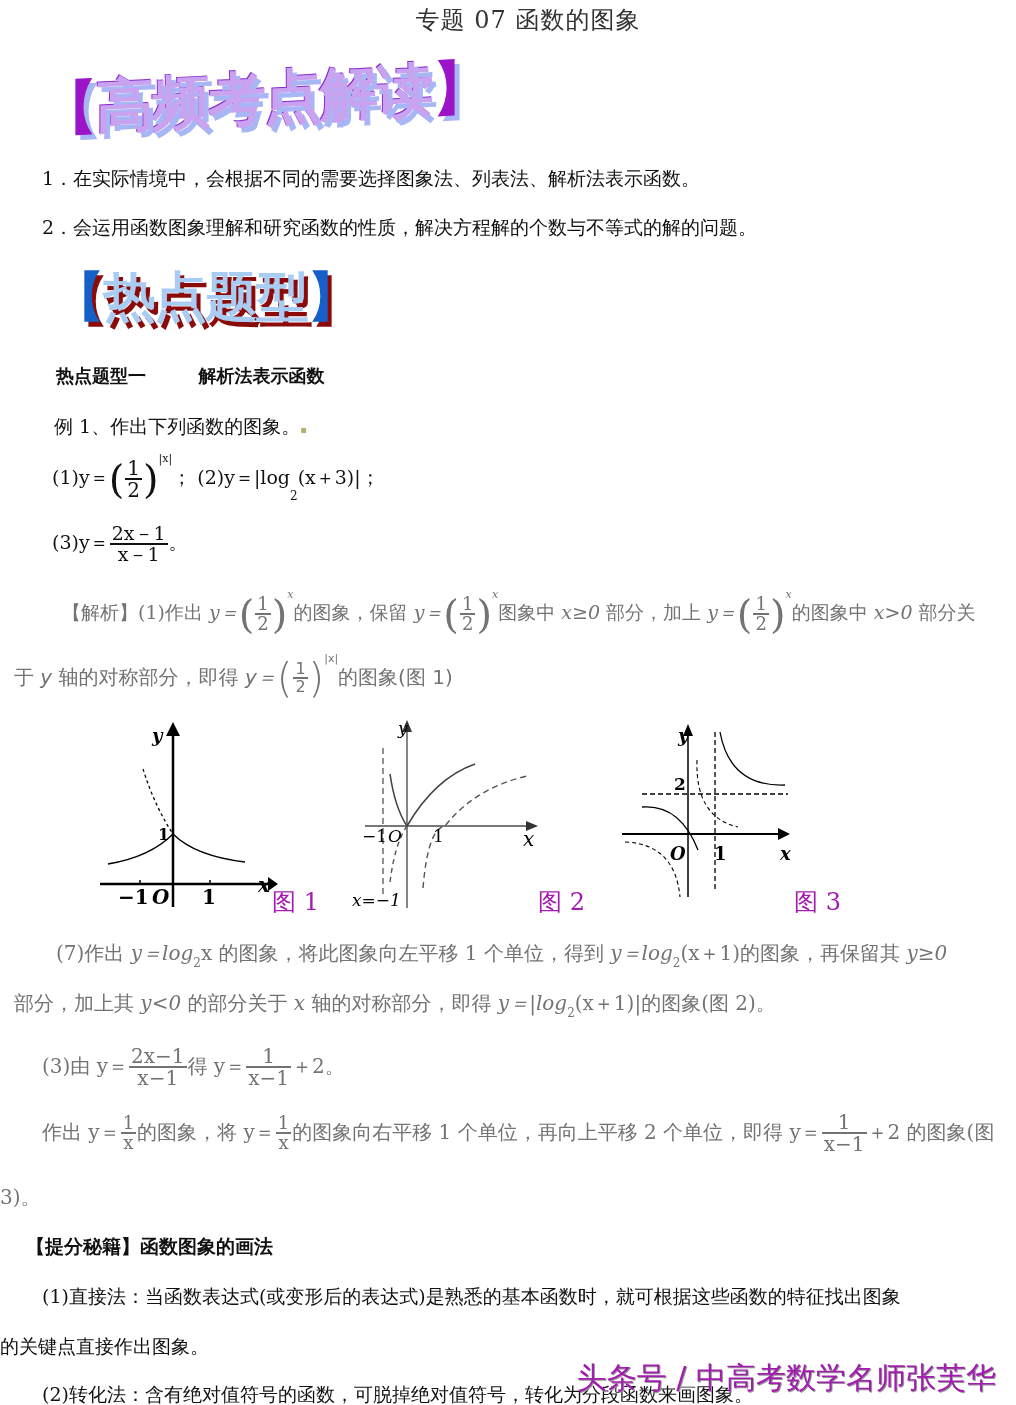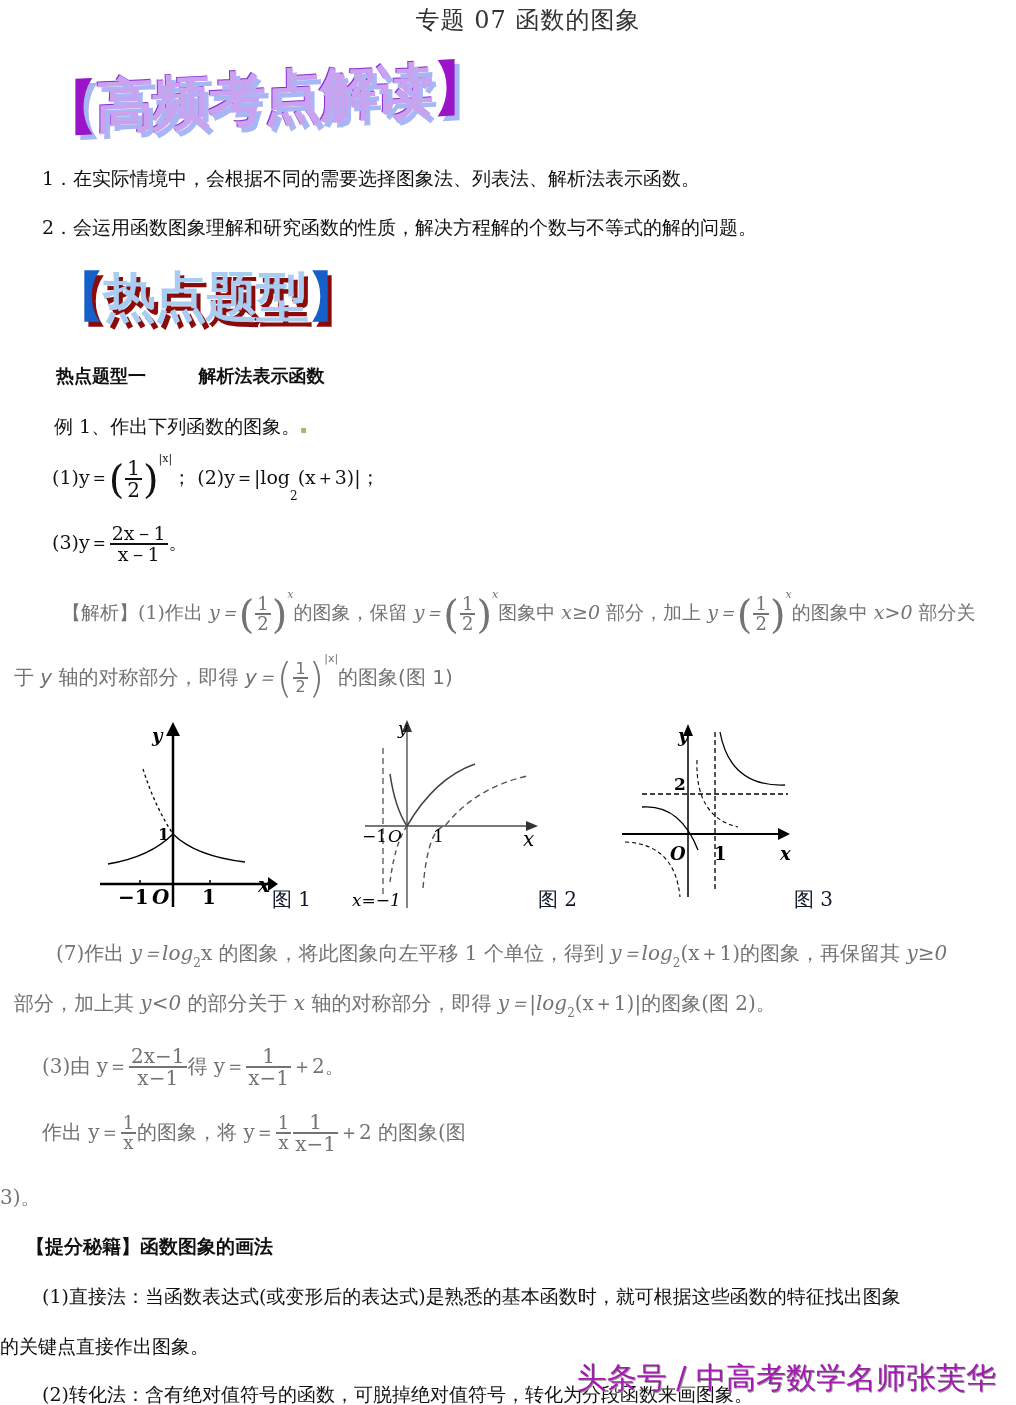--- a/index.html
+++ b/index.html
@@ -18,21 +18,21 @@
   .bold { font-weight: bold; font-family: "DejaVu Sans", sans-serif; font-size: 18px; }
   .red { color: #737373; }
   .frac { display: inline-block; vertical-align: middle; text-align: center; line-height: 1.0; margin: 0 1px; }
   .frac .n { display: block; padding: 0 2px; }
   .frac .d { display: block; border-top: 2px solid currentColor; padding: 0 2px; }
   .paren { font-size: 40px; vertical-align: middle; font-weight: 200; line-height: 1; }
   .sup { font-size: 11px; vertical-align: top; position: relative; top: -6px; }
   .sub { font-size: 12px; vertical-align: bottom; position: relative; top: 3px; }
   .it { font-style: italic; }
   .graph { position: absolute; }
-  .cap { font-size: 20px; color: #0f172a; position: absolute; }
+  .cap { font-size: 24px; color: #a21caf; position: absolute; }
   .watermark { position: absolute; right: 20px; top: 1358px; font-size: 30px; color: #a21caf;
                font-family: "DejaVu Sans", sans-serif; text-shadow: 1px 1px 0 #999; }
 </style>
 </head>
 <body>
 
 <div class="abs title">专题 07  函数的图象</div>
 
 <div class="abs banner1">
   <span class="br">【</span><span>高频考点解读</span><span class="br">】</span>
@@ -131,21 +131,21 @@
   <span>(7)作出 </span><span class="it">y＝log</span><span class="sub">2</span><span>x 的图象，将此图象向左平移 1 个单位，得到 </span><span class="it">y＝log</span><span class="sub">2</span><span>(x＋1)的图象，再保留其 </span><span class="it">y≥0</span>
 </div>
 <div class="abs txt red" style="top:990px;left:14px;font-size:20px;">
   <span>部分，加上其 </span><span class="it">y&lt;0</span><span> 的部分关于 </span><span class="it">x</span><span> 轴的对称部分，即得 </span><span class="it">y＝|log</span><span class="sub">2</span><span>(x＋1)|的图象(图 2)。</span>
 </div>
 
 <div class="abs txt red" style="top:1046px;left:42px;font-size:20px;">
   <span>(3)由 y＝</span><span class="frac"><span class="n">2x−1</span><span class="d">x−1</span></span><span>得 y＝</span><span class="frac"><span class="n">1</span><span class="d">x−1</span></span><span>＋2。</span>
 </div>
 <div class="abs txt red" style="top:1112px;left:42px;font-size:20px;">
-  <span>作出 y＝</span><span class="frac" style="font-size:18px;"><span class="n">1</span><span class="d">x</span></span><span>的图象，将 y＝</span><span class="frac" style="font-size:18px;"><span class="n">1</span><span class="d">x</span></span><span class="frac"><span class="n">1</span><span class="d">x−1</span></span><span>＋2 的图象(图</span>
+  <span>作出 y＝</span><span class="frac" style="font-size:18px;"><span class="n">1</span><span class="d">x</span></span><span>的图象，将 y＝</span><span class="frac" style="font-size:18px;"><span class="n">1</span><span class="d">x</span></span><span>的图象向右平移 1 个单位，再向上平移 2 个单位，即得 y＝</span><span class="frac"><span class="n">1</span><span class="d">x−1</span></span><span>＋2 的图象(图</span>
 </div>
 <div class="abs txt red" style="top:1184px;left:0px;font-size:20px;">3)。</div>
 
 <div class="abs bold" style="top:1234px;left:26px;font-size:19px;">【提分秘籍】函数图象的画法</div>
 <div class="abs txt" style="top:1284px;left:42px;">(1)直接法：当函数表达式(或变形后的表达式)是熟悉的基本函数时，就可根据这些函数的特征找出图象</div>
 <div class="abs txt" style="top:1334px;left:0px;">的关键点直接作出图象。</div>
 <div class="abs txt" style="top:1382px;left:42px;">(2)转化法：含有绝对值符号的函数，可脱掉绝对值符号，转化为分段函数来画图象。</div>
 
 <div class="watermark">头条号 / 中高考数学名师张芙华</div>
 

